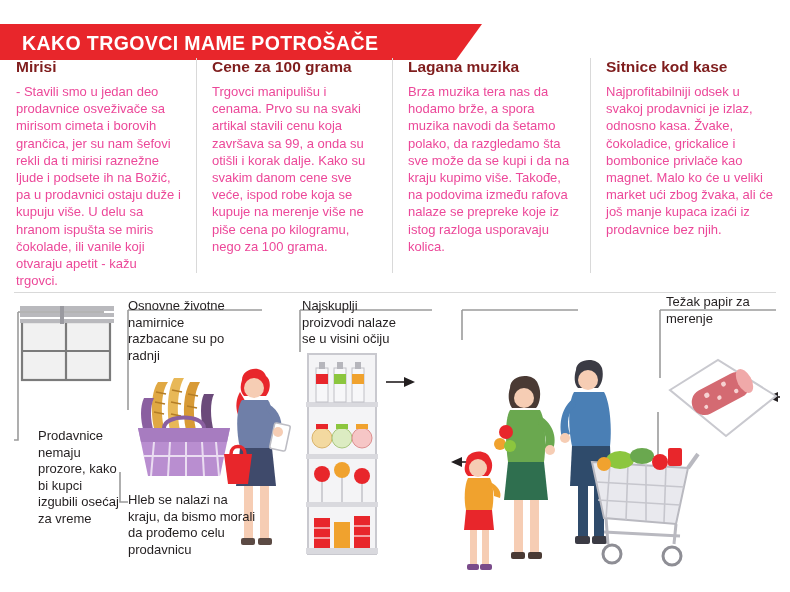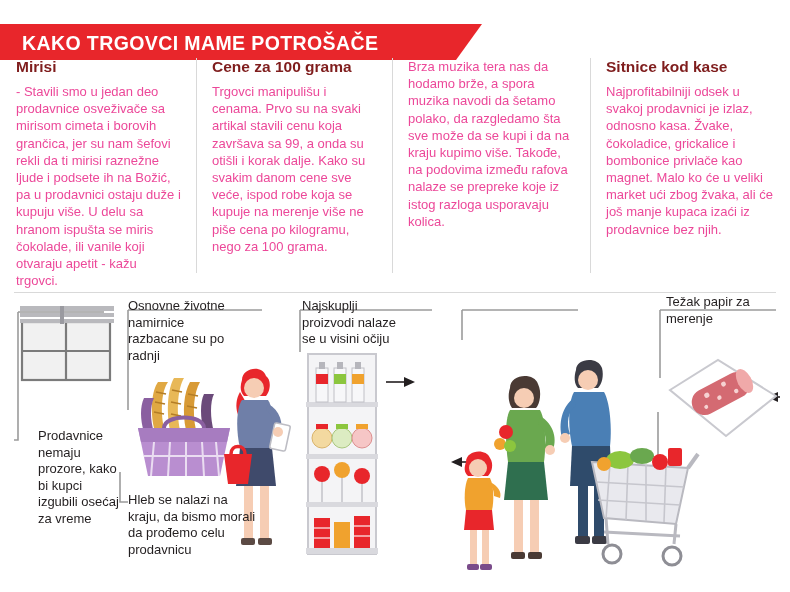--- a/index.html
+++ b/index.html
@@ -108,20 +108,21 @@
     <div class="col-title">Mirisi</div>
     <div class="col-body">- Stavili smo u jedan deo prodavnice osveživače sa mirisom cimeta i borovih grančica, jer su nam šefovi rekli da ti mirisi raznežne ljude i podsete ih na Božić, pa u prodavnici ostaju duže i kupuju više. U delu sa hranom ispušta se miris čokolade, ili vanile koji otvaraju apetit - kažu trgovci.</div>
   </div>
 
   <div class="col c2">
     <div class="col-title">Cene za 100 grama</div>
     <div class="col-body">Trgovci manipulišu i cenama. Prvo su na svaki artikal stavili cenu koja završava sa 99, a onda su otišli i korak dalje. Kako su svakim danom cene sve veće, ispod robe koja se kupuje na merenje više ne piše cena po kilogramu, nego za 100 grama.</div>
   </div>
 
   <div class="col c3">
+    <div class="col-title">Lagana muzika</div>
     <div class="col-body">Brza muzika tera nas da hodamo brže, a spora muzika navodi da šetamo polako, da razgledamo šta sve može da se kupi i da na kraju kupimo više. Takođe, na podovima između rafova nalaze se prepreke koje iz istog razloga usporavaju kolica.</div>
   </div>
 
   <div class="col c4">
     <div class="col-title">Sitnice kod kase</div>
     <div class="col-body">Najprofitabilniji odsek u svakoj prodavnici je izlaz, odnosno kasa. Žvake, čokoladice, grickalice i bombonice privlače kao magnet. Malo ko će u veliki market ući zbog žvaka, ali će još manje kupaca izaći iz prodavnice bez njih.</div>
   </div>
 
 </div>
 

